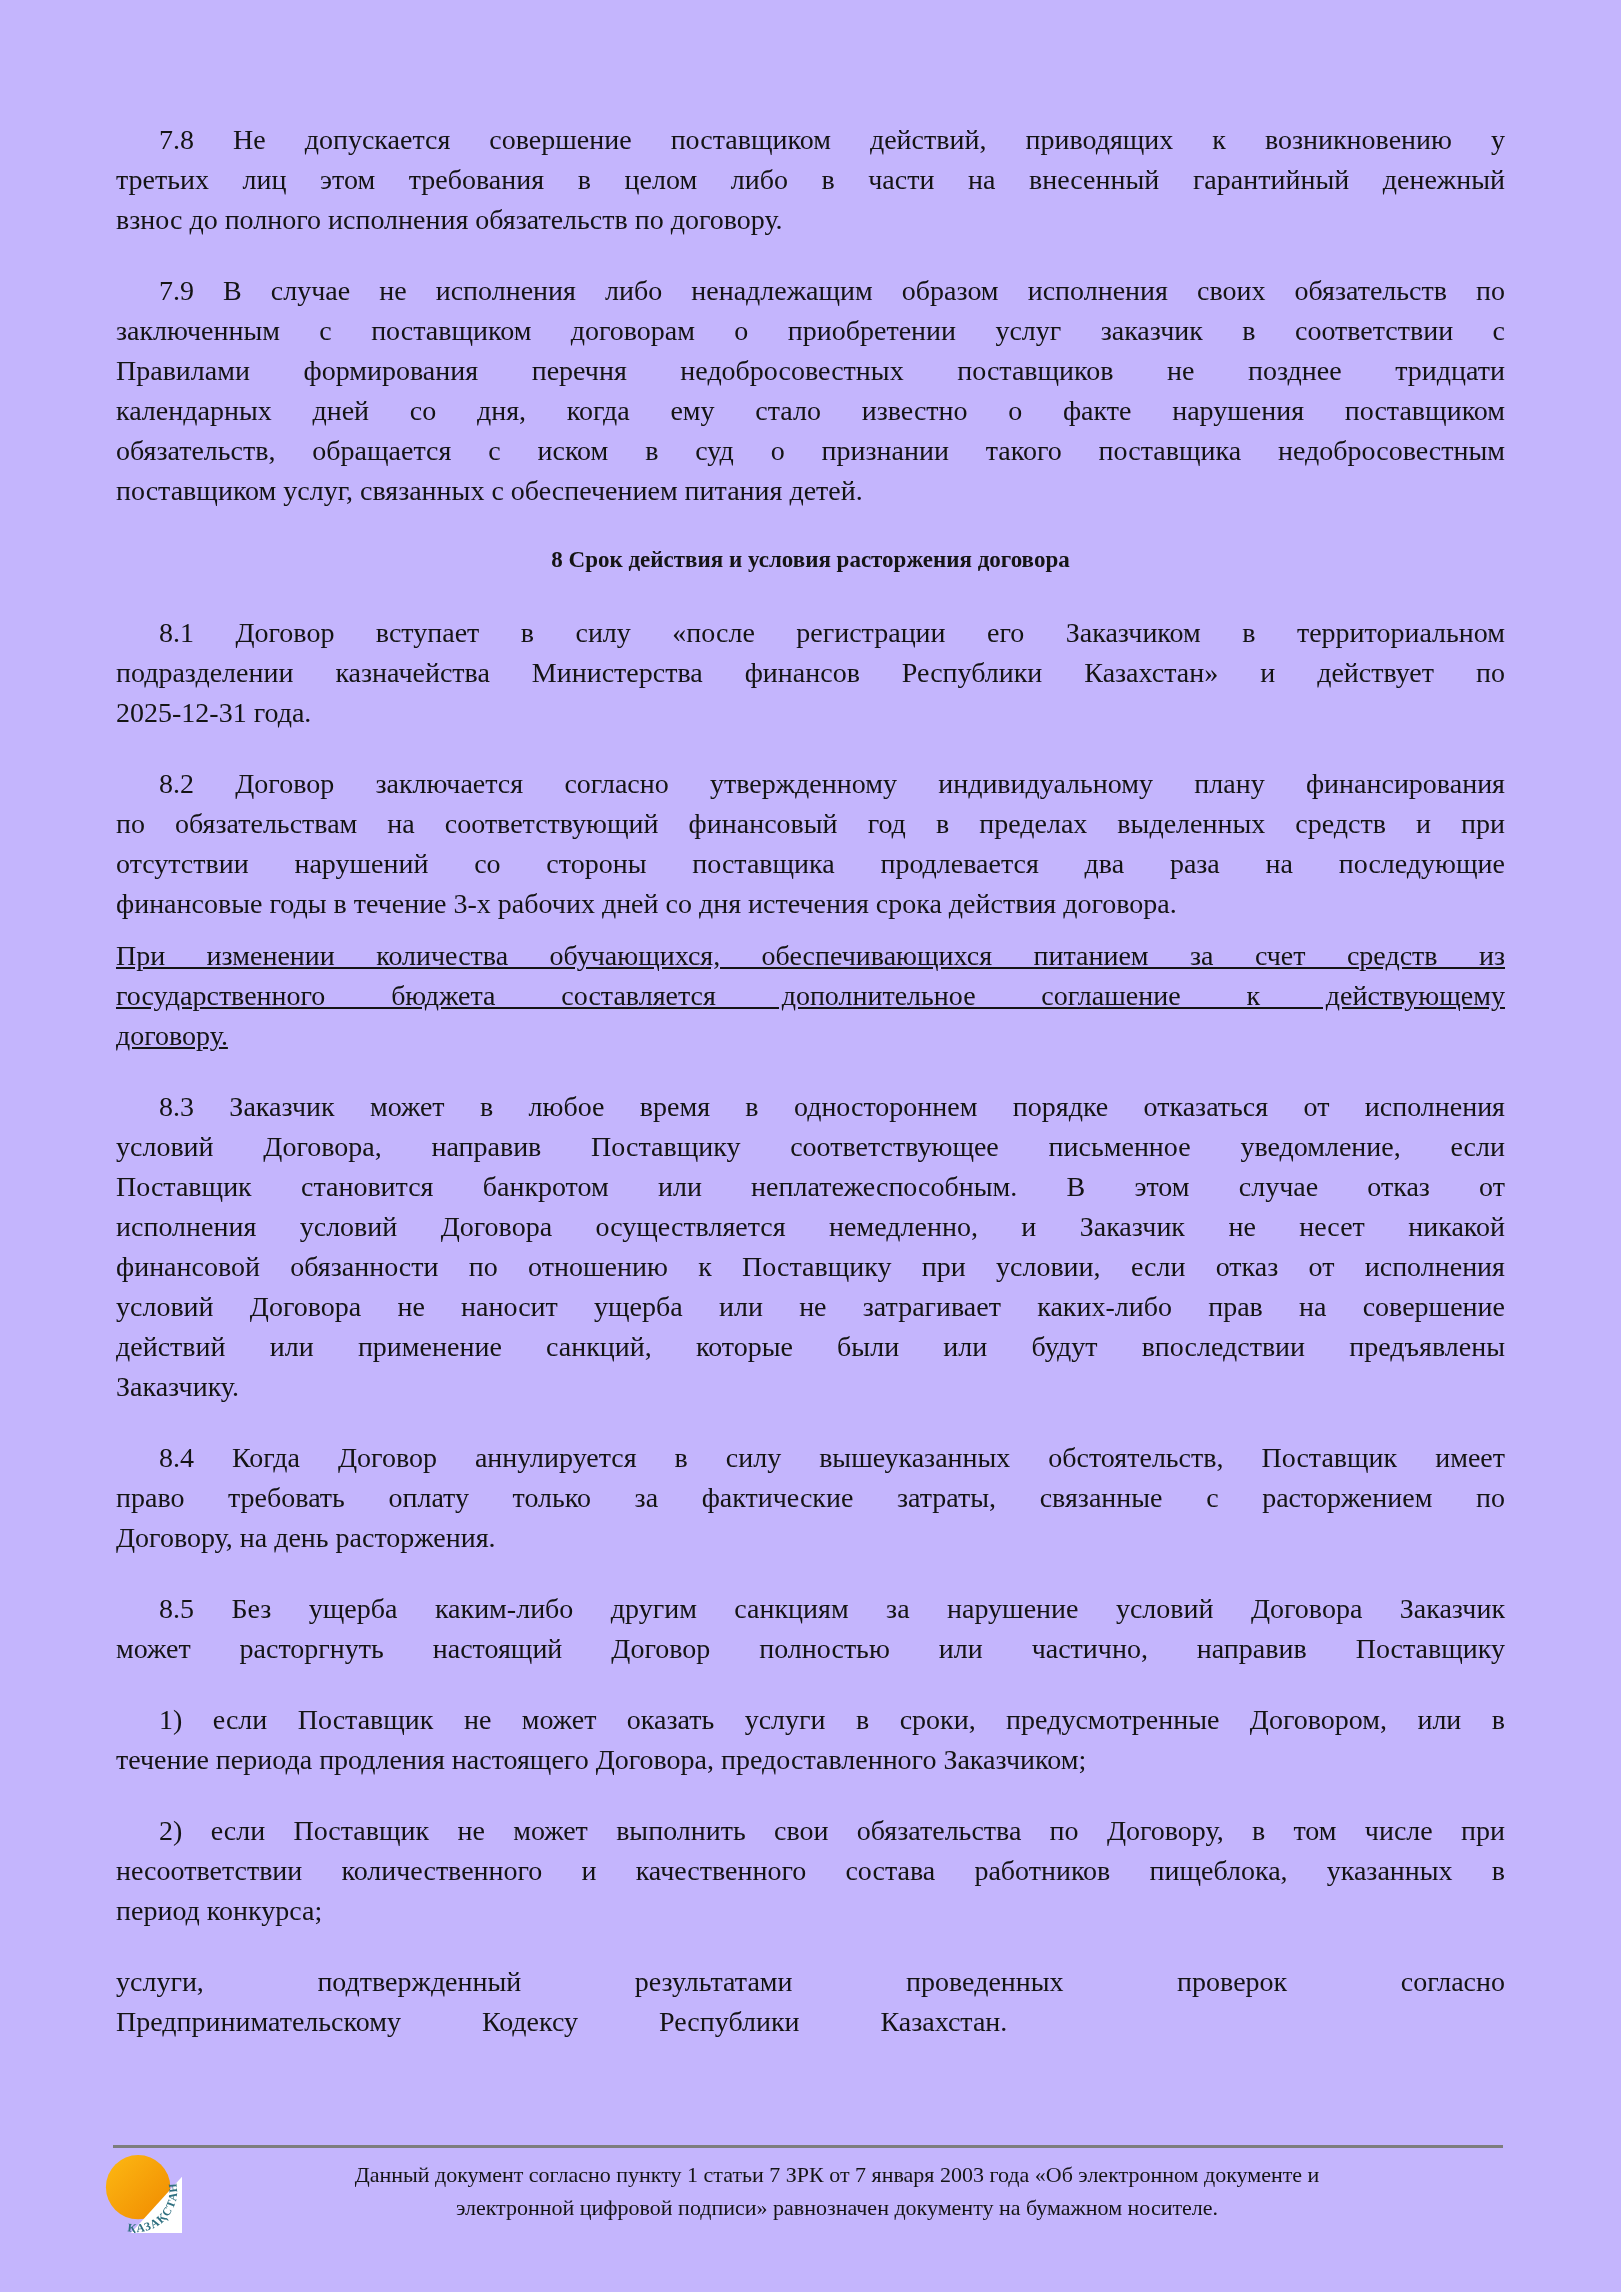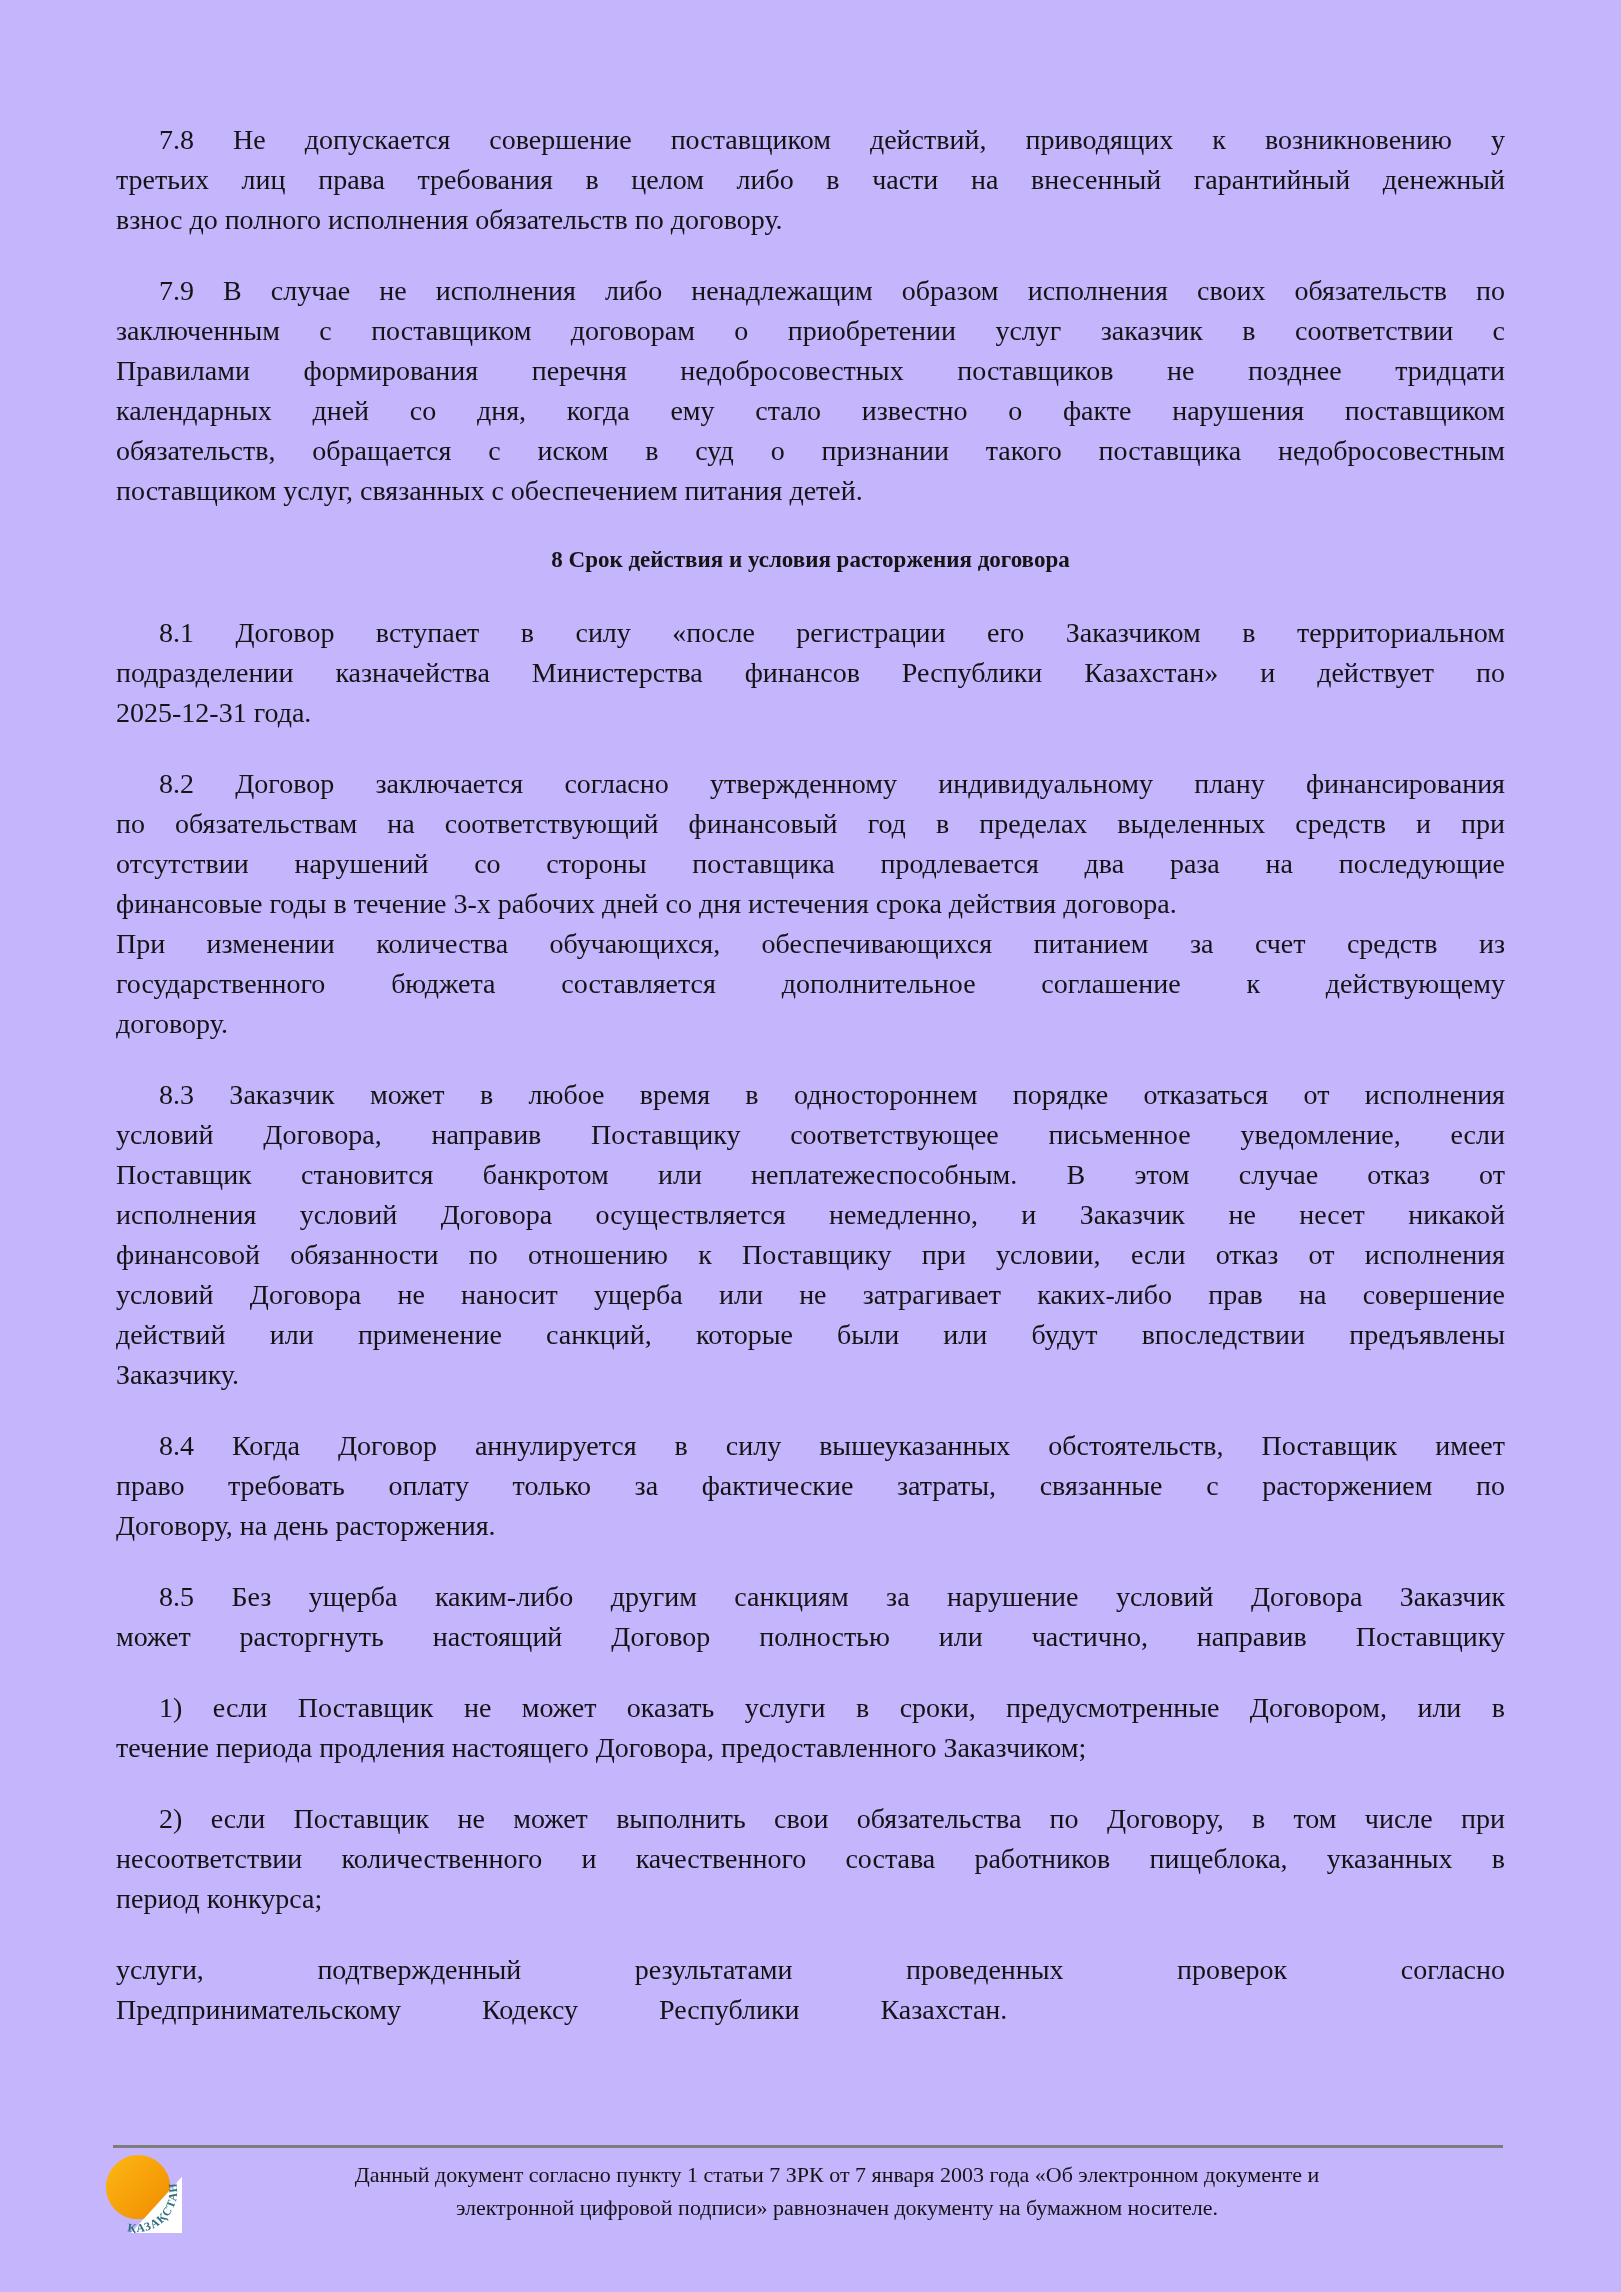--- a/index.html
+++ b/index.html
@@ -14,21 +14,21 @@
   .content{
     position:absolute;
     left:116px;
     top:120px;
     width:1389px;
     color:#141414;
     font-size:28px;
     line-height:40px;
   }
   .block + .block{margin-top:31px;}
-  .block.attach{margin-top:0;}
+  .block.attach{margin-top:12px;text-decoration:underline;}
   .block.heading{
     margin-top:27.4px;
     margin-bottom:6px;
     text-align:center;
     font-weight:700;
     font-size:23px;
     line-height:44px;
   }
   .line{
     text-align:justify;
@@ -63,21 +63,21 @@
   }
 </style>
 </head>
 <body>
 
 <div class="page">
 
   <div class="content">
       <div class="block para">
         <div class="line indent">7.8 Не допускается совершение поставщиком действий, приводящих к возникновению у</div>
-        <div class="line">третьих лиц права требования в целом либо в части на внесенный гарантийный денежный</div>
+        <div class="line">третьих лиц этом требования в целом либо в части на внесенный гарантийный денежный</div>
         <div class="line last">взнос до полного исполнения обязательств по договору.</div>
       </div>
       <div class="block para">
         <div class="line indent">7.9 В случае не исполнения либо ненадлежащим образом исполнения своих обязательств по</div>
         <div class="line">заключенным с поставщиком договорам о приобретении услуг заказчик в соответствии с</div>
         <div class="line">Правилами формирования перечня недобросовестных поставщиков не позднее тридцати</div>
         <div class="line">календарных дней со дня, когда ему стало известно о факте нарушения поставщиком</div>
         <div class="line">обязательств, обращается с иском в суд о признании такого поставщика недобросовестным</div>
         <div class="line last">поставщиком услуг, связанных с обеспечением питания детей.</div>
       </div>

